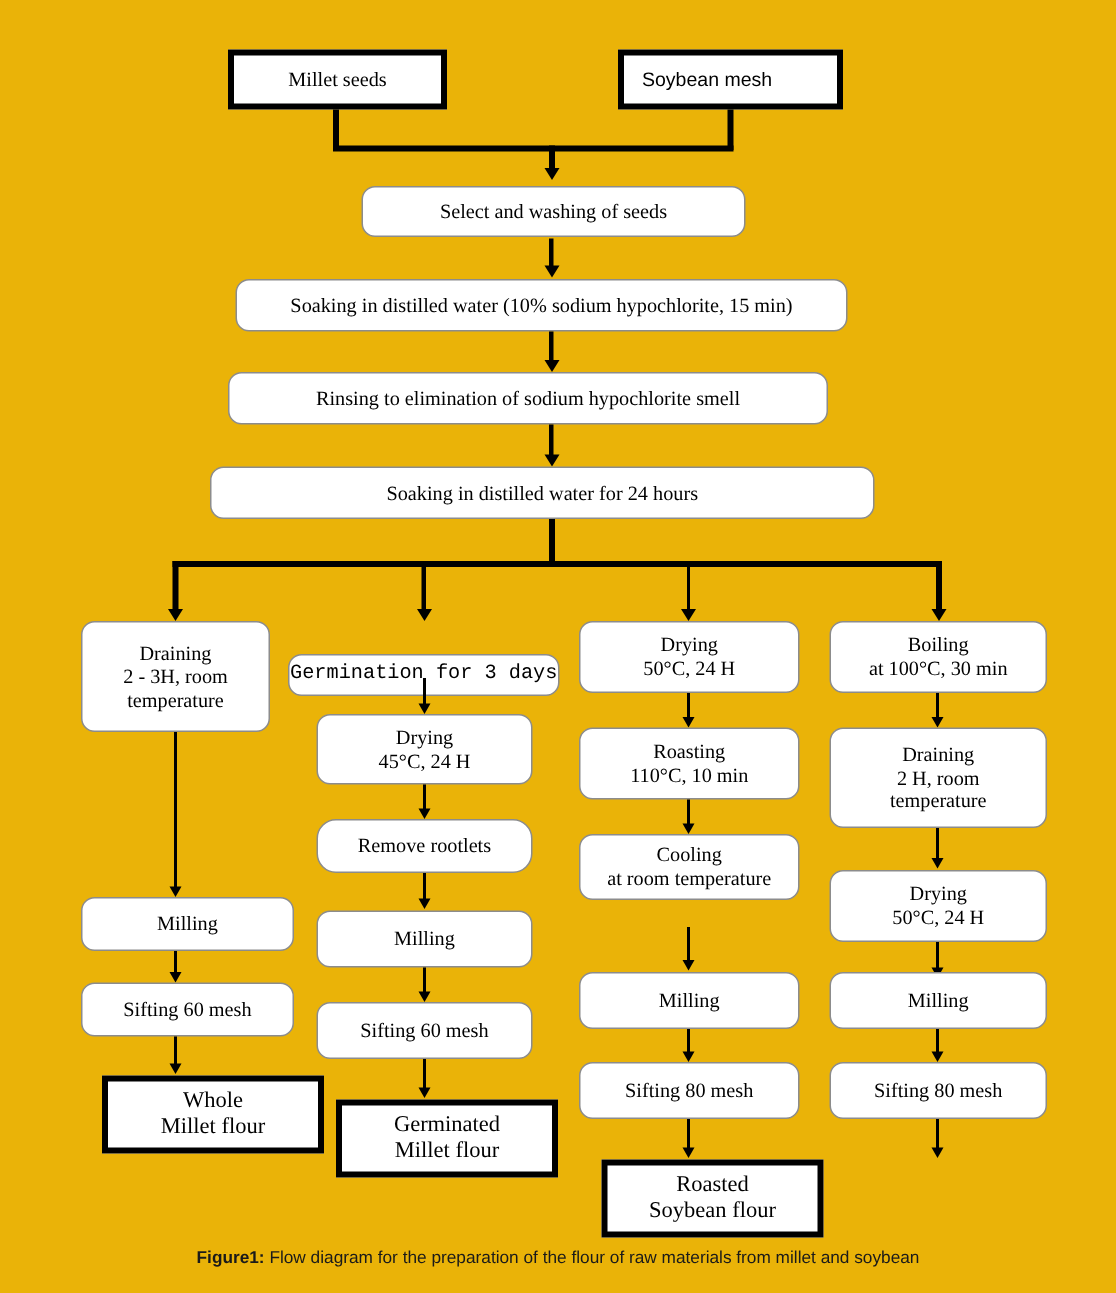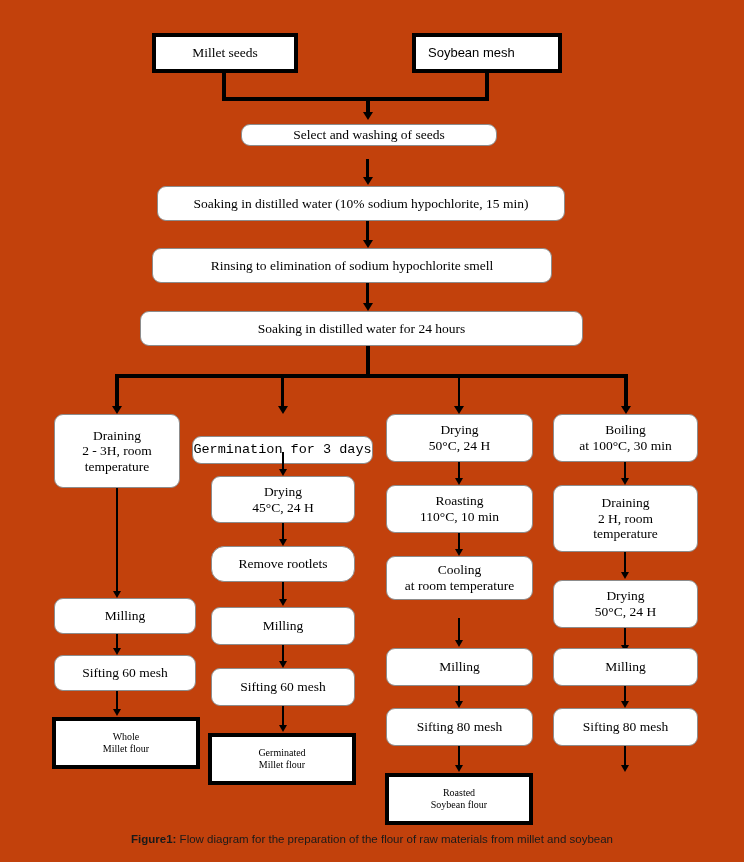--- a/index.html
+++ b/index.html
@@ -4,21 +4,21 @@
 <style>
   html, body {
     margin: 0;
     padding: 0;
     background: #ffffff;
   }
   #page {
     position: relative;
     width: 744px;
     height: 862px;
-    background: #c2410c;
+    background: #eab308;
     overflow: hidden;
     font-family: "Liberation Serif", "DejaVu Serif", serif;
   }
 
   
   .node {
     position: absolute;
     box-sizing: border-box;
     display: flex;
     align-items: center;
@@ -30,21 +30,22 @@
     background: #ffffff;
   }
   .node.process {
     border: 1px solid #8c8c8c;
     border-radius: 9px;
     font-size: 13.5px;
   }
   .node.terminal {
     border: 4px solid #000000;
     border-radius: 0;
-    font-size: 10px;
+    font-size: 15px;
+    margin-left: 16px;
   }
   .node.source {
     border: 4px solid #000000;
     border-radius: 0;
     font-size: 13.5px;
   }
   .node.source.sans {
     font-family: "Liberation Sans", "DejaVu Sans", sans-serif;
     font-size: 13px;
     justify-content: flex-start;
@@ -96,21 +97,21 @@
   <div class="node source" style="left:152px; top:33px; width:146px; height:40px;">Millet seeds</div>
 
   <div class="node source sans" style="left:412px; top:33px; width:150px; height:40px;">Soybean mesh</div>
 
   <div class="vline" style="left:222px; top:73px; width:4px; height:27px;"></div>
   <div class="vline" style="left:485px; top:73px; width:4px; height:27px;"></div>
   <div class="hline" style="left:222px; top:97px; width:267px; height:4px;"></div>
   <div class="vline" style="left:366px; top:97px; width:4px; height:17px;"></div>
   <div class="arrow" style="left:363px; top:112px;"></div>
 
-  <div class="node process" style="left:241px; top:124px; width:256px; height:22px;">Select and washing of seeds</div>
+  <div class="node process" style="left:241px; top:124px; width:256px; height:34px;">Select and washing of seeds</div>
 
   <div class="vline" style="left:366px; top:159px; width:3px; height:19px;"></div>
   <div class="arrow" style="left:363px; top:177px;"></div>
 
   <div class="node process" style="left:157px; top:186px; width:408px; height:35px;">Soaking in distilled water (10% sodium hypochlorite, 15 min)</div>
 
   <div class="vline" style="left:366px; top:221px; width:3px; height:20px;"></div>
   <div class="arrow" style="left:363px; top:240px;"></div>
 
   <div class="node process" style="left:152px; top:248px; width:400px; height:35px;">Rinsing to elimination of sodium hypochlorite smell</div>

